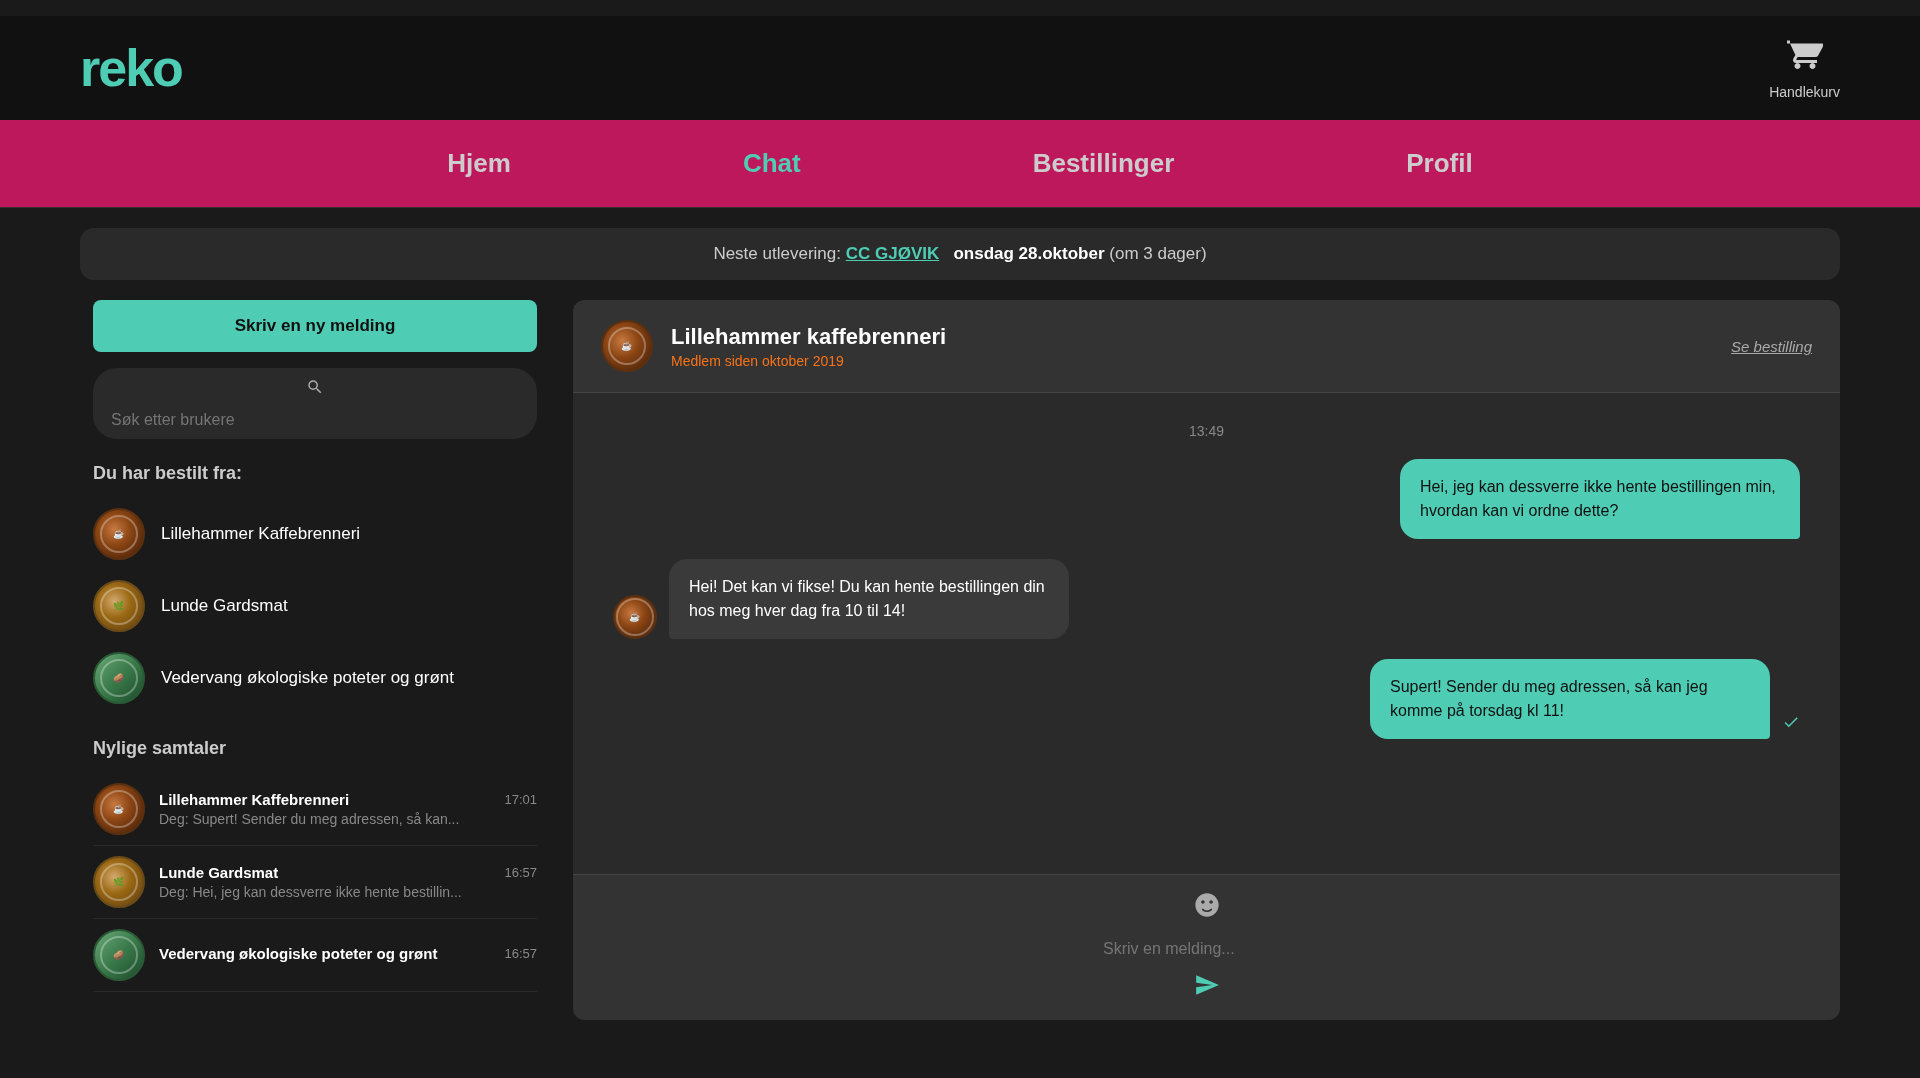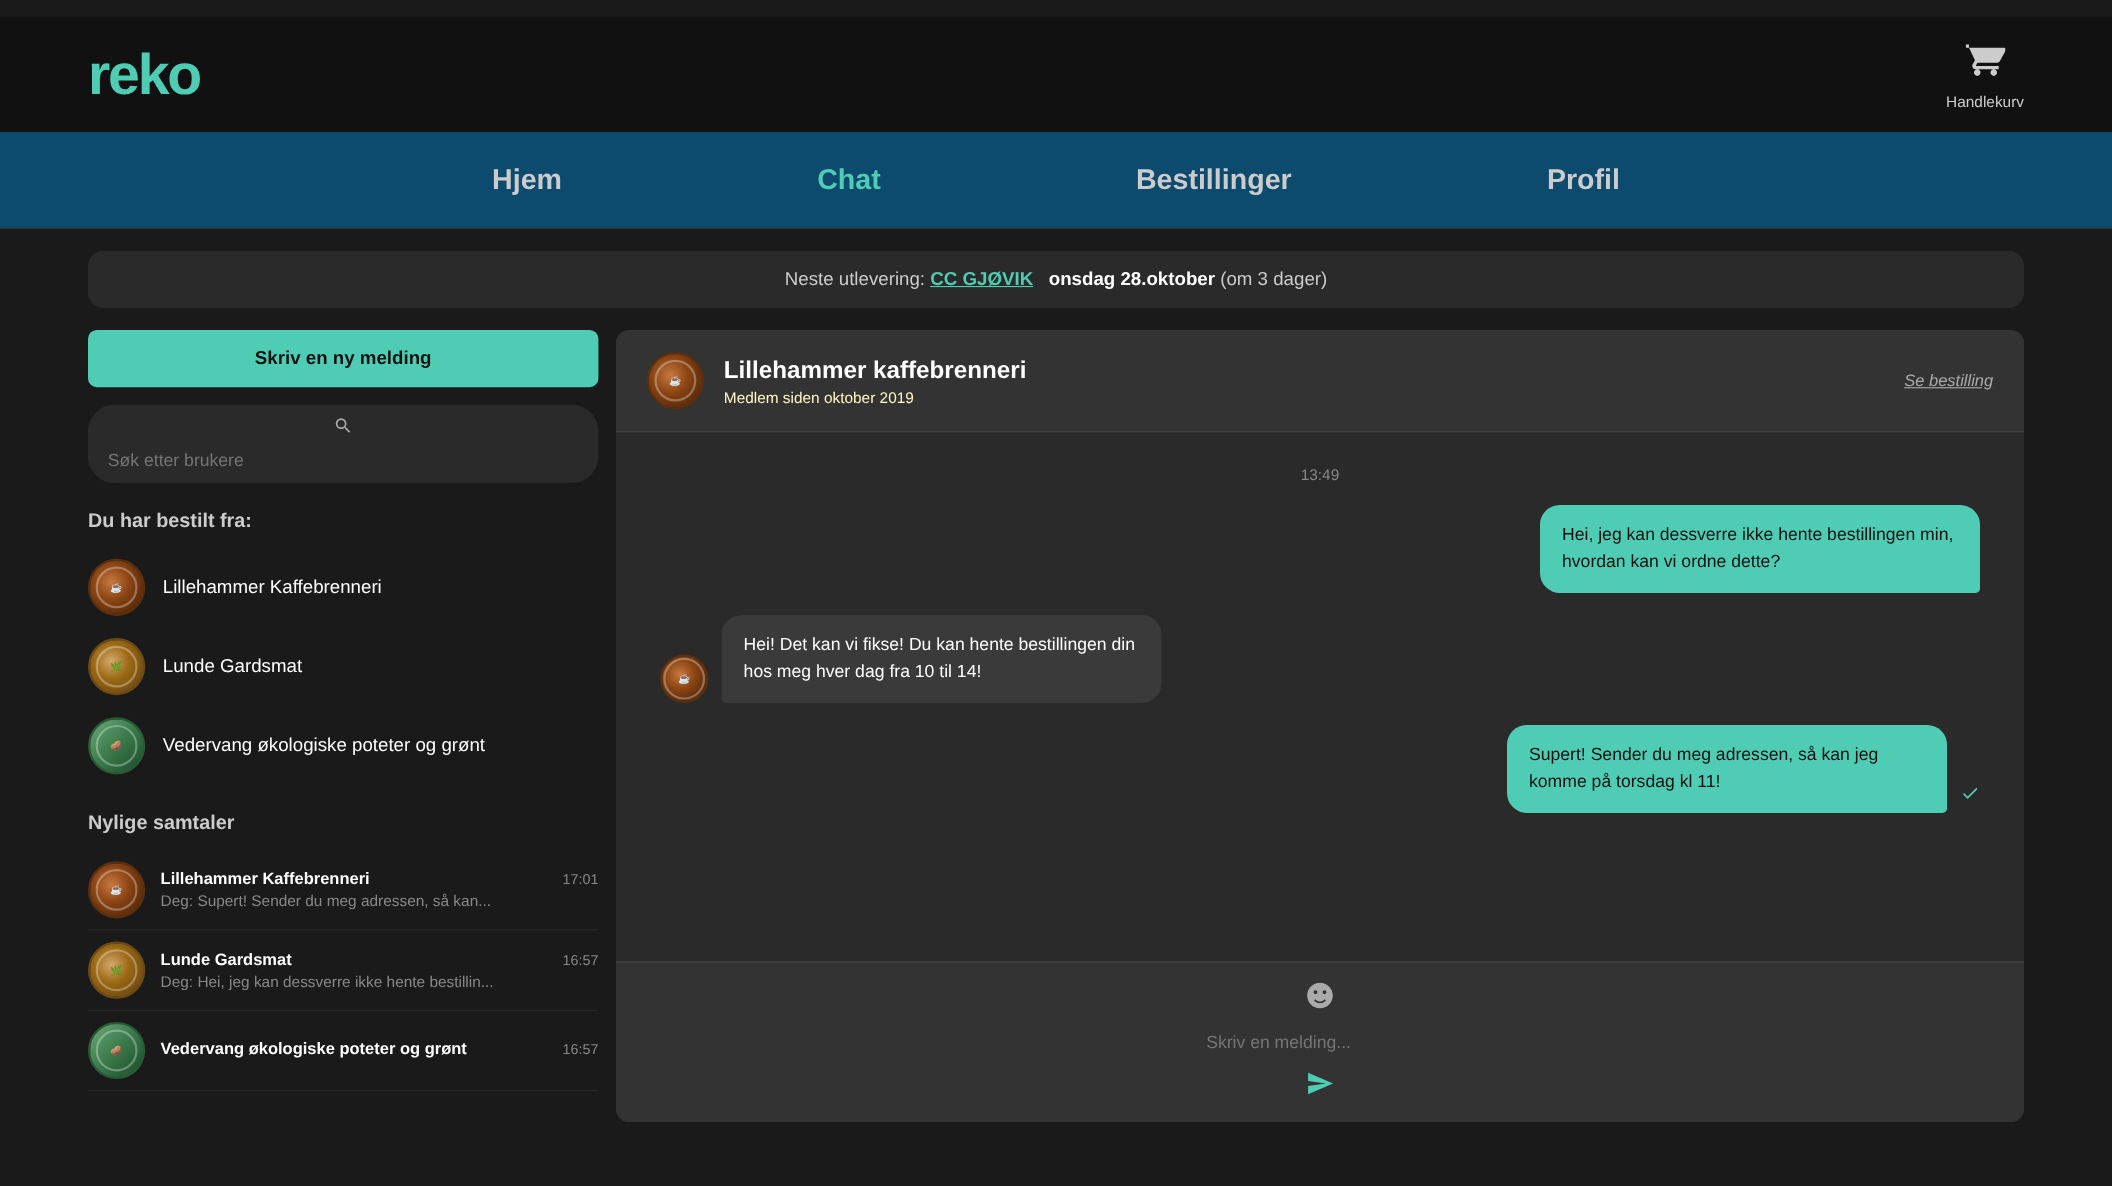--- a/index.html
+++ b/index.html
@@ -42,21 +42,21 @@
       color: #cccccc;
       margin-top: 4px;
     }
 
     
     .nav {
       display: flex;
       justify-content: center;
       gap: 200px;
       padding: 20px 0;
-      background: #0c4a6e;
+      background: #be185d;
       border-bottom: 1px solid #333;
     }
     .nav-item {
       font-size: 26px;
       font-weight: 600;
       color: #cccccc;
       cursor: pointer;
       padding: 8px 16px;
     }
     .nav-item.active {
@@ -88,21 +88,22 @@
       display: flex;
       margin: 0 80px;
       gap: 0;
       height: 720px;
     }
 
     
     .sidebar {
       width: 480px;
       flex-shrink: 0;
-      padding-right: 16px;
+      padding-right: 36px;
+      margin-left: 13px;
     }
     .new-message-btn {
       background: #4ecdb4;
       color: #111111;
       border: none;
       border-radius: 8px;
       padding: 16px;
       font-size: 17px;
       font-weight: 600;
       cursor: pointer;
@@ -226,21 +227,21 @@
       background: radial-gradient(circle, #8B4513 0%, #5C2D0A 50%, #2a1a08 100%);
       flex-shrink: 0;
     }
     .chat-seller-name {
       font-size: 22px;
       font-weight: 700;
       color: #ffffff;
     }
     .chat-seller-since {
       font-size: 14px;
-      color: #fef9c3;
+      color: #f97316;
       margin-top: 3px;
     }
     .see-order-link {
       color: #aaaaaa;
       font-size: 15px;
       text-decoration: underline;
       cursor: pointer;
       font-style: italic;
     }
 

